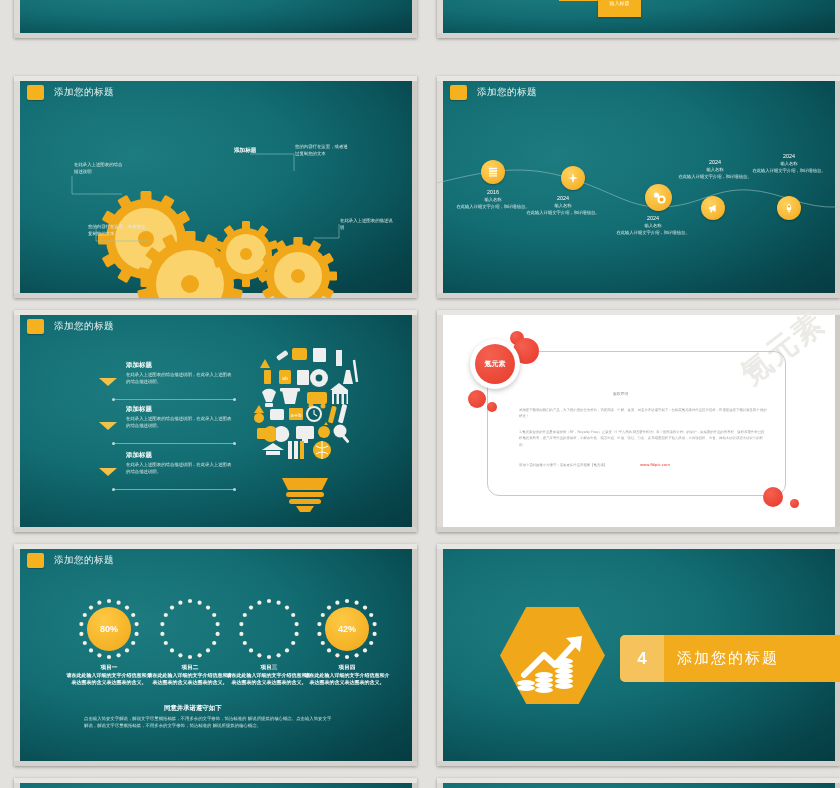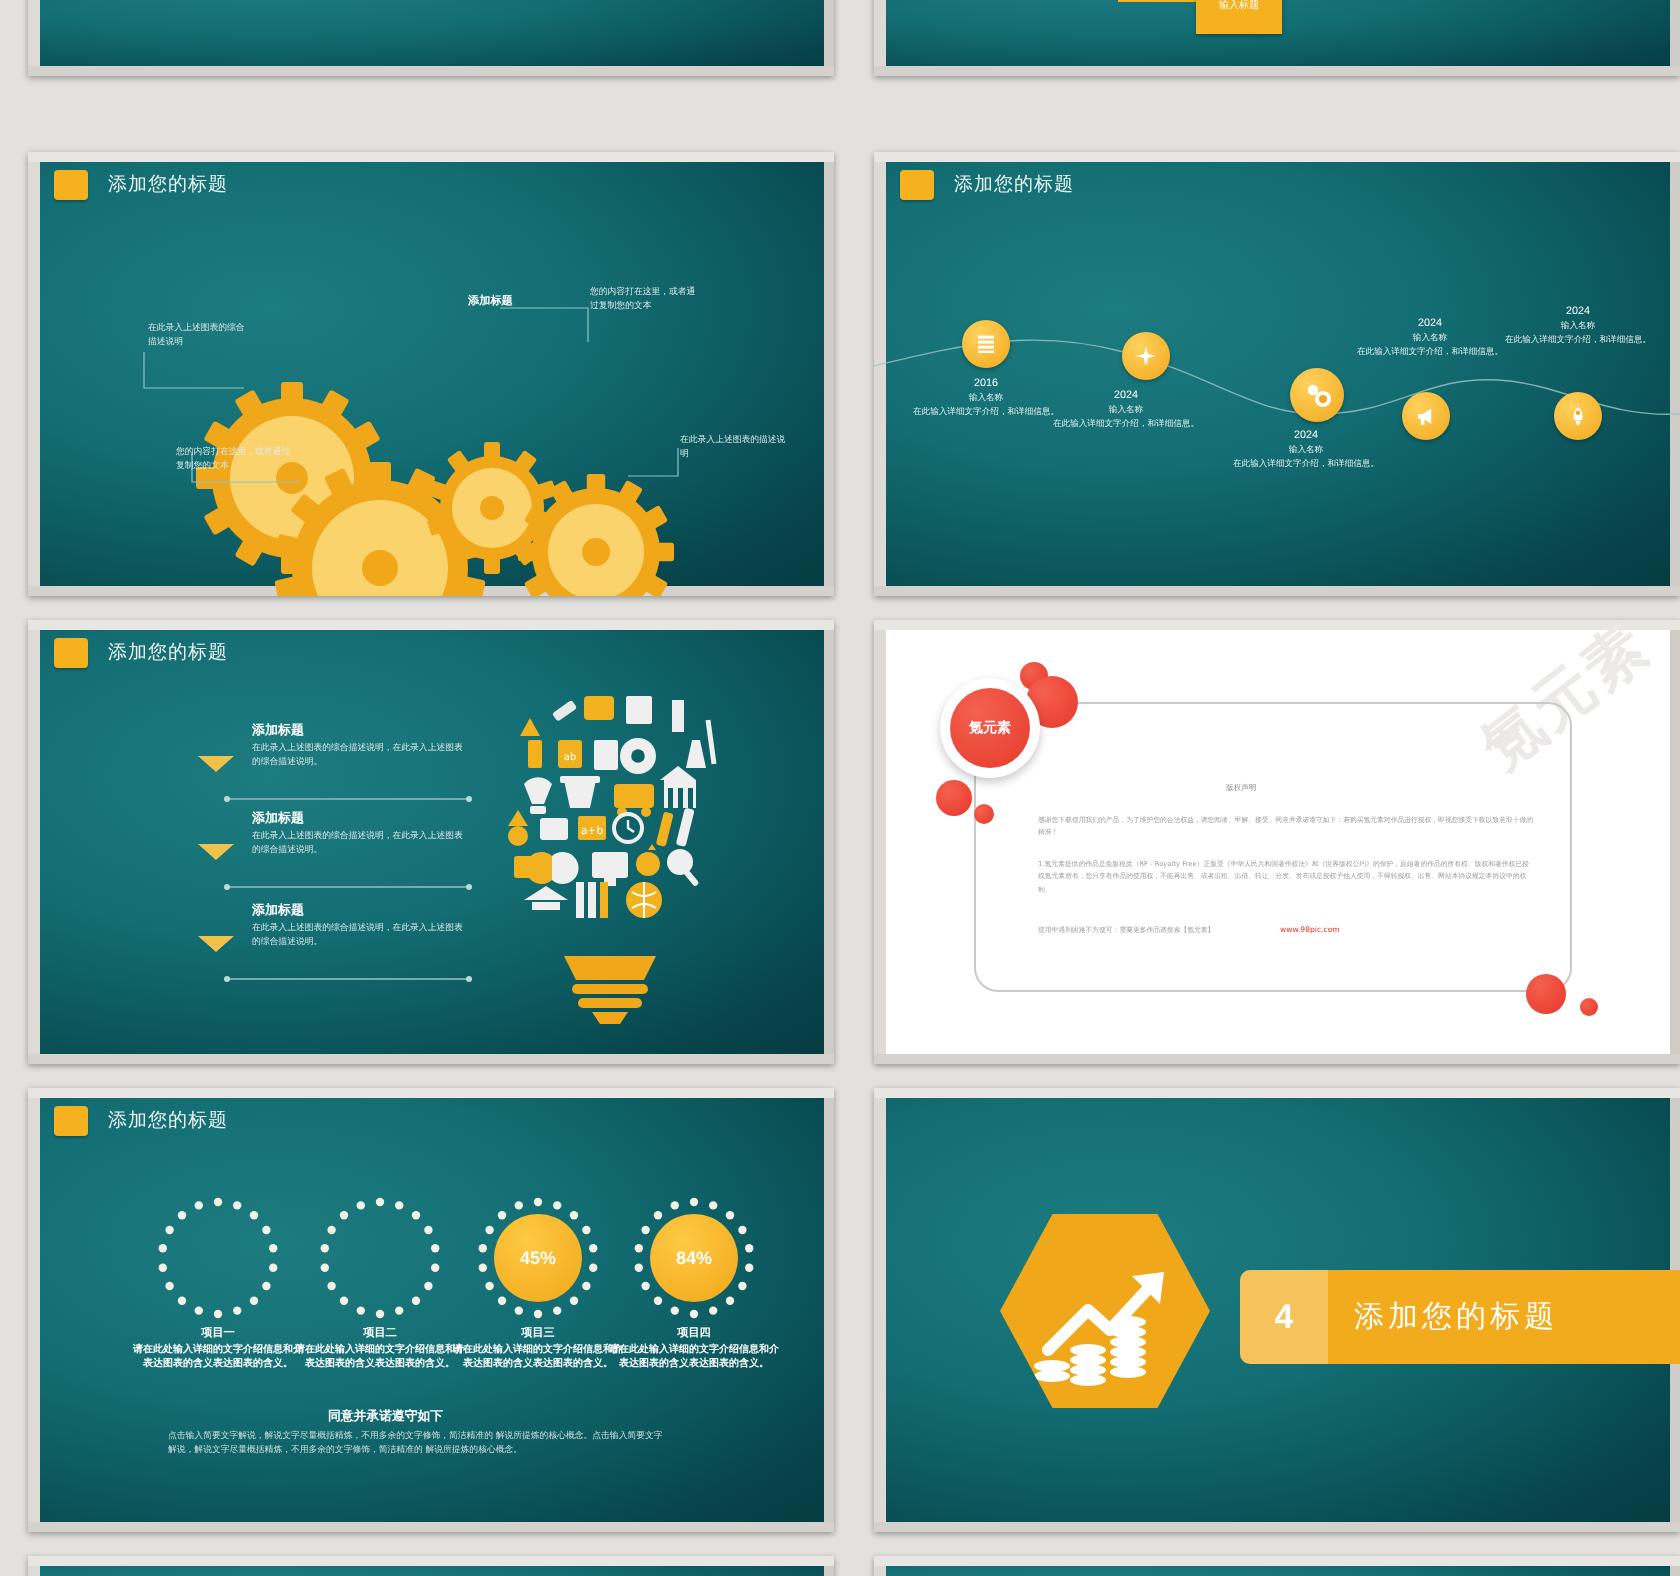--- a/index.html
+++ b/index.html
@@ -510,25 +510,25 @@
           <circle cx="-24.2" cy="14" r="2.1"></circle>
             <circle cx="-27.6" cy="4.9" r="2.1"></circle>
             <circle cx="-27.6" cy="-4.9" r="2.1"></circle>
           <circle cx="-24.2" cy="-14" r="2.1"></circle>
             <circle cx="-18" cy="-21.4" r="2.1"></circle>
             <circle cx="-9.6" cy="-26.3" r="2.1"></circle>
         </g>
       </g>
     </svg>
 
-    <div class="pc" style="left:224px;top:54px;">
-      <div class="fill">45%</div>
+    <div class="pc" style="left:64px;top:54px;">
+      <div class="fill">80%</div>
     </div>
     <div class="pc" style="left:302px;top:54px;">
-      <div class="fill">84%</div>
+      <div class="fill">42%</div>
     </div>
 
     <div class="pc-cap" style="left:52px;top:119px;">
       <b>项目一</b>
       <span>请在此处输入详细的文字介绍信息和介表达图表的含义表达图表的含义。</span>
     </div>
     <div class="pc-cap" style="left:133px;top:119px;">
       <b>项目二</b>
       <span>请在此处输入详细的文字介绍信息和介表达图表的含义表达图表的含义。</span>
     </div>

